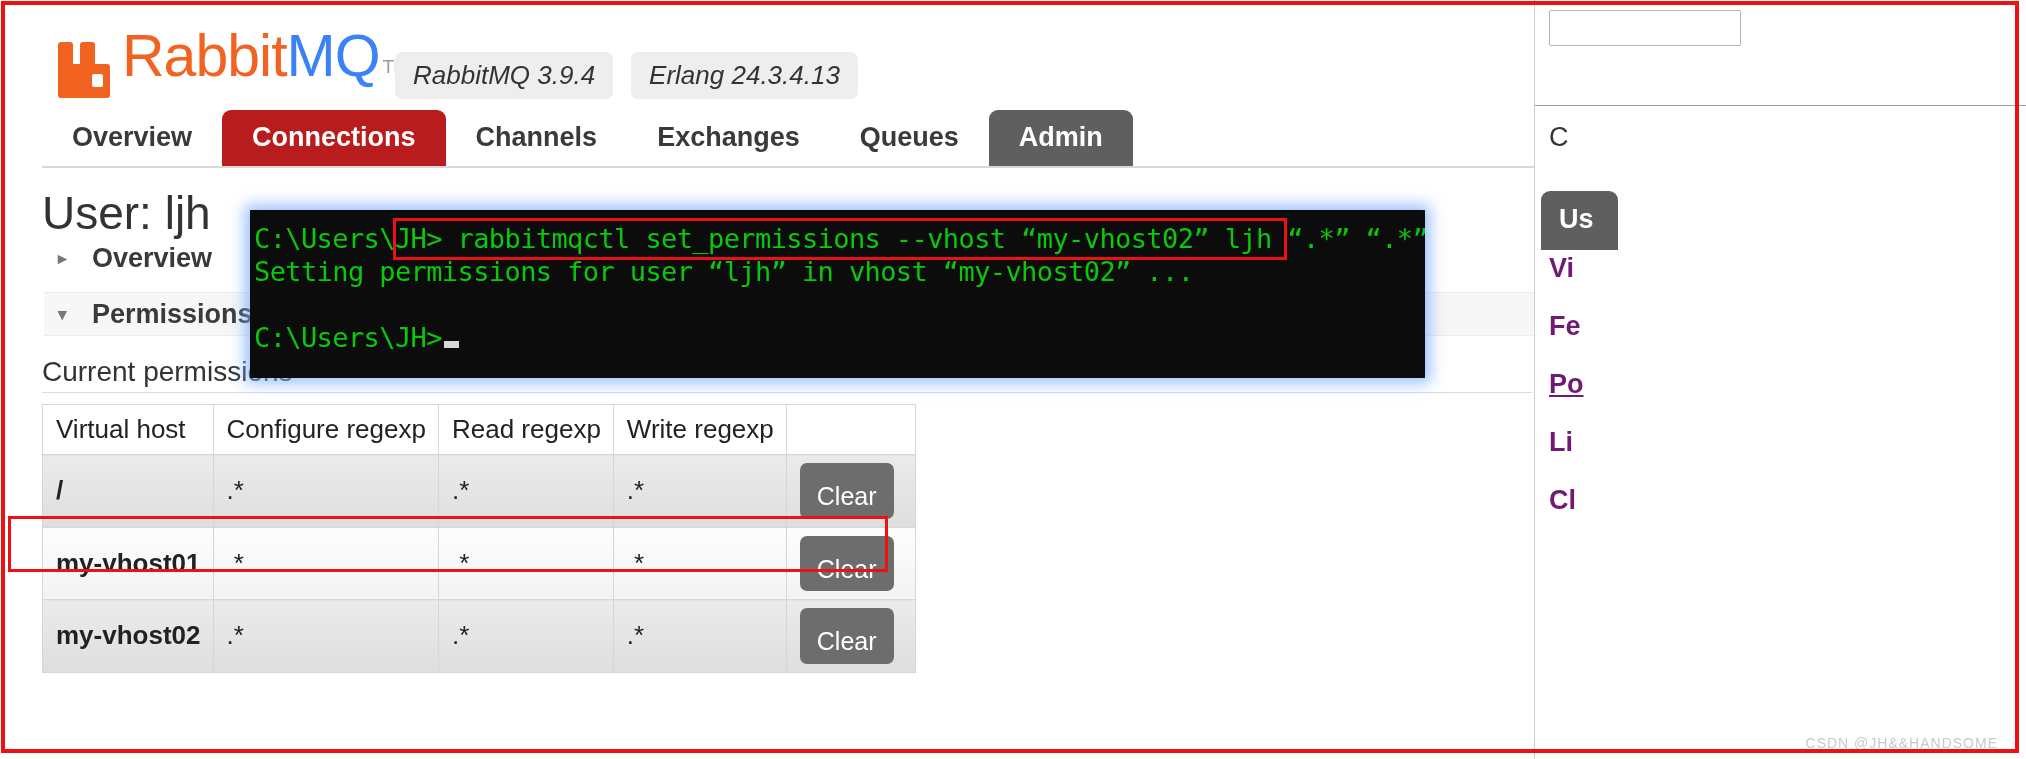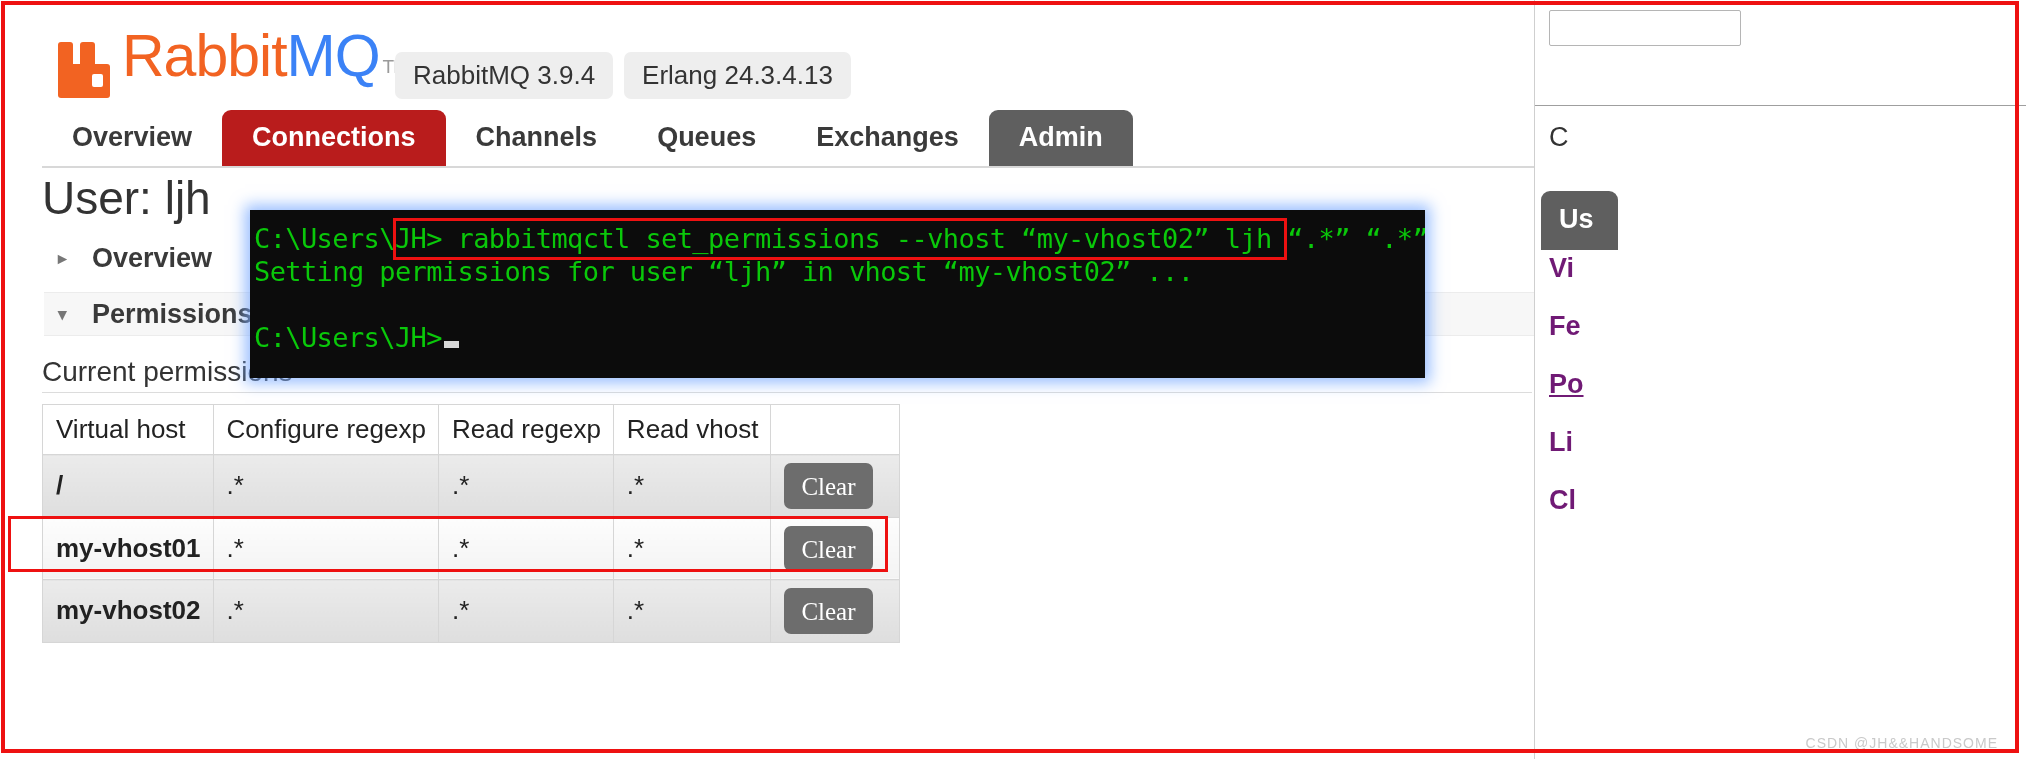--- a/index.html
+++ b/index.html
@@ -104,21 +104,22 @@
     margin-left: 3px;
     position: relative;
     top: -3px;
   }
 
   .version-pills {
     position: absolute;
     left: 395px;
     top: 52px;
     display: flex;
-    gap: 11px;
+    gap: 18px;
+    font-style: italic;
   }
   .pill {
     background: #eeeeee;
     color: #333;
     border-radius: 7px;
     padding: 8px 18px;
     font-size: 26px;
     white-space: nowrap;
   }
 
@@ -155,21 +156,21 @@
     top: 166px;
     width: 1920px;
     height: 2px;
     background: #d8d8d8;
   }
 
   
   #user-title {
     position: absolute;
     left: 42px;
-    top: 171px;
+    top: 186px;
     font-size: 46px;
     color: #333;
     font-weight: 400;
     white-space: nowrap;
   }
 
   
   .section-head {
     position: absolute;
     left: 44px;
@@ -251,24 +252,24 @@
   #perm-table th.c-conf    { width: 172px; }
   #perm-table th.c-write   { width: 128px; }
   #perm-table th.c-read    { width: 126px; }
   #perm-table th.c-act     { width: 103px; }
   .clear-btn {
     display: inline-block;
     background: #6d6d6d;
     color: #ffffff;
     font-size: 25px;
     border-radius: 7px;
-    padding: 10px 17px 8px 17px;
+    padding: 20px 17px 8px 17px;
     cursor: pointer;
     border: none;
-    font-family: Liberation Serif, serif;
+    font-family: Liberation Sans, sans-serif;
     line-height: 1.1;
   }
   td.act-cell { padding: 7px 12px 7px 14px; }
 
   
   #right-panel {
     position: absolute;
     left: 1534px;
     top: 0;
     width: 492px;
@@ -418,22 +419,22 @@
 
   <div class="version-pills">
     <div class="pill">RabbitMQ 3.9.4</div>
     <div class="pill">Erlang 24.3.4.13</div>
   </div>
 
   <div id="tabs">
     <div class="tab">Overview</div>
     <div class="tab active-orange">Connections</div>
     <div class="tab">Channels</div>
+    <div class="tab">Exchanges</div>
     <div class="tab">Queues</div>
-    <div class="tab">Exchanges</div>
     <div class="tab active-grey">Admin</div>
   </div>
   <div id="tabs-underline"></div>
 
   <div id="user-title">User: ljh</div>
 
   <div class="section-head" id="sec-overview">
     <span class="caret">▸</span>
     <span>Overview</span>
   </div>
@@ -445,21 +446,21 @@
 
   <div id="current-permissions">Current permissions</div>
   <div id="cp-rule"></div>
 
   <table id="perm-table">
     <thead>
       <tr>
         <th class="c-vhost">Virtual host</th>
         <th class="c-conf">Configure regexp</th>
         <th class="c-write">Read regexp</th>
-        <th class="c-read">Read vhost</th>
+        <th class="c-read">Write regexp</th>
         <th class="c-act"></th>
       </tr>
     </thead>
     <tbody>
       <tr class="shade">
         <td class="vhost">/</td>
         <td>.*</td>
         <td>.*</td>
         <td>.*</td>
         <td class="act-cell">

